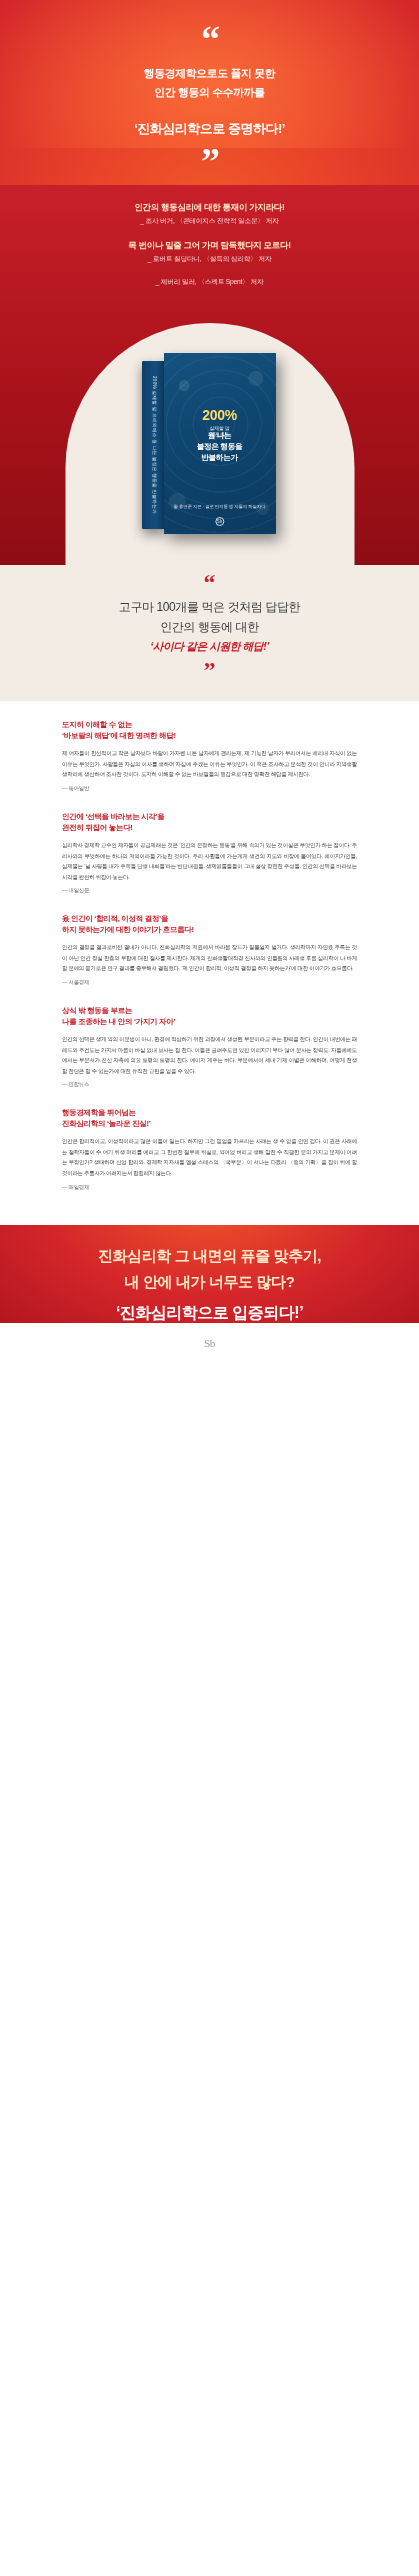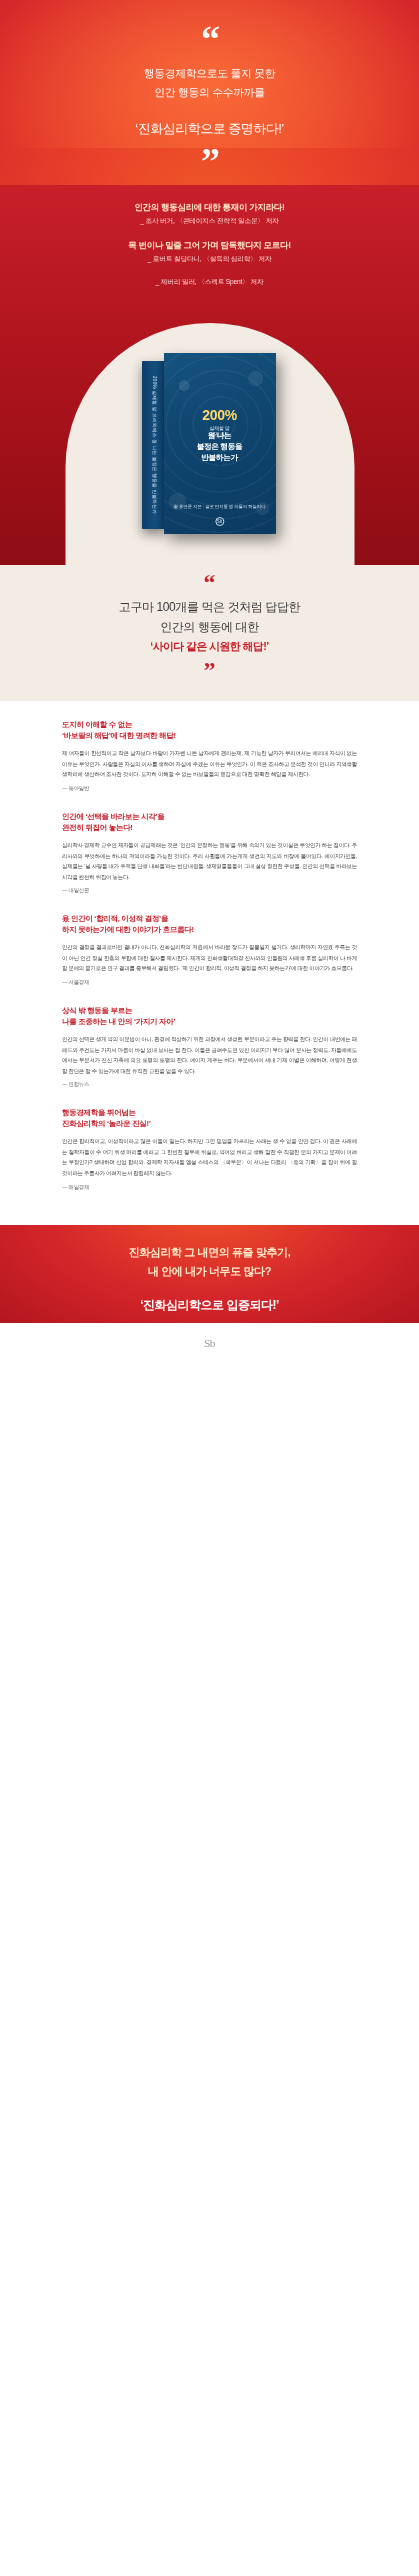--- a/index.html
+++ b/index.html
@@ -45,21 +45,21 @@
     line-height: .6;
     letter-spacing: -2.1px;
     color: #ffffff;
     font-weight: 700;
   }
   .bigquote.close { margin-top: 9.3px; }
   .hero-line {
     font-size: 10.8px;
     line-height: 1.75;
     letter-spacing: -0.3px;
-    font-weight: 400;
+    font-weight: 700;
   }
   .hero-line.em {
     font-size: 13px;
     letter-spacing: -0.5px;
     margin-top: 16px;
   }
   .hero-lines { margin-top: 13.4px; }
 
   
   .blurbs {
@@ -236,20 +236,21 @@
     color: #3a3a3a;
     font-weight: 400;
     text-align: center;
   }
   .quoteband .l2 {
     margin-top: 3.1px;
     font-size: 10.8px;
     letter-spacing: -0.5px;
     color: #c8202a;
     font-weight: 700;
+    font-style: italic;
   }
   .quoteband .qmark.close { margin-top: 6.2px; }
 
   
   .articles {
     width: 419px;
     background: #ffffff;
     padding: 17.5px 62px 15.5px;
   }
   .article { margin-bottom: 18.5px; }
@@ -280,29 +281,29 @@
     position: relative;
     width: 419px;
     height: 98px;
     background: radial-gradient(ellipse at 50% -20%, #f0522a 0%, #d4262a 55%, #b3161f 100%);
     color: #fff;
     text-align: center;
     padding-top: 18.5px;
     overflow: hidden;
   }
   .footer-hero .f1 {
-    font-size: 11px;
+    font-size: 15px;
     line-height: 1.75;
     letter-spacing: -0.4px;
     font-weight: 700;
     color: #ffe9c9;
   }
   .footer-hero .f2 {
-    margin-top: 15px;
-    font-size: 12px;
+    margin-top: 7px;
+    font-size: 16px;
     letter-spacing: -0.5px;
     font-weight: 700;
     color: #fff;
   }
   .footer-bar {
     width: 419px;
     height: 40px;
     background: #ffffff;
     display: flex;
     align-items: center;

